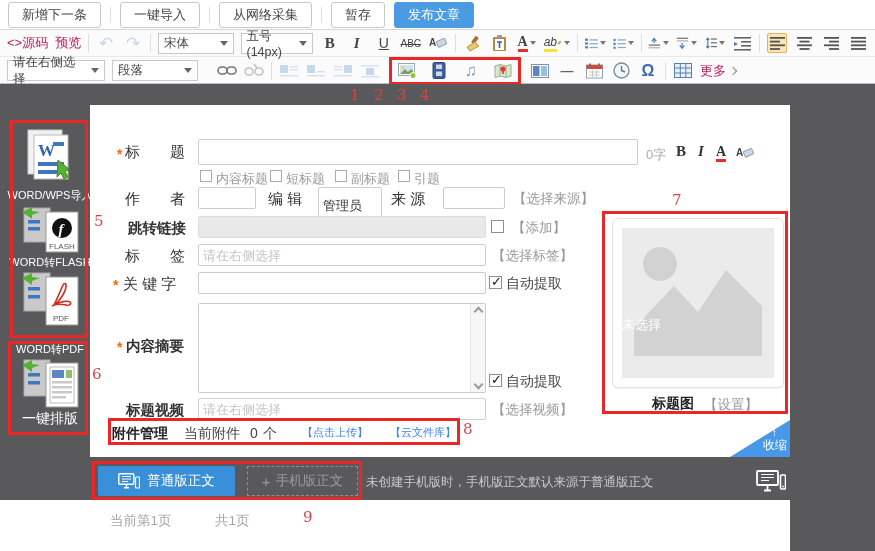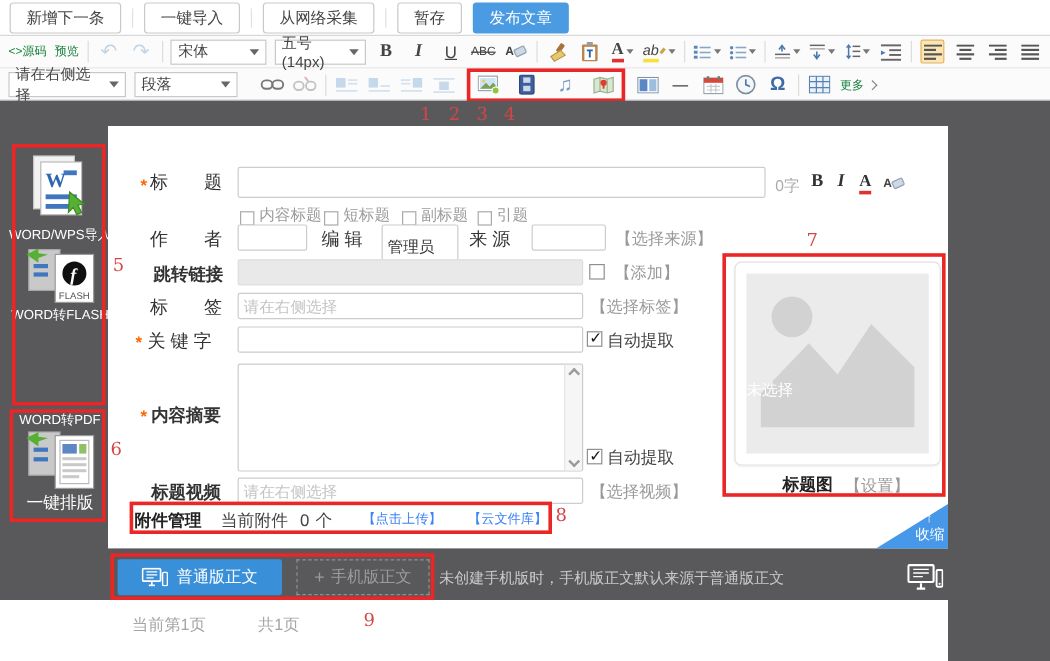--- a/index.html
+++ b/index.html
@@ -8,21 +8,21 @@
 .abs{position:absolute}
 
 .topbar{position:absolute;top:0;left:0;width:875px;height:29px;display:flex;align-items:center;gap:9px;padding:0 8px;background:#fff}
 .btn{border:1px solid #c9c9c9;background:#fff;border-radius:3px;padding:3px 13px;font-size:13px;color:#444;cursor:pointer;font-family:inherit}
 .btn.primary{background:#4a9be2;border-color:#4a9be2;color:#fff}
 .tbsep{width:1px;height:16px;background:#e0e0e0}
 
 .toolbar{position:absolute;top:29px;left:0;width:875px;height:55px;background:#fbfbfb;border-top:1px solid #d8d8d8;border-bottom:1px solid #bfbfbf}
 .trow{display:flex;align-items:center;height:27px;padding:0 7px;gap:7px}
 .trow.r1{border-bottom:1px solid #e8e8e8}
-.txtbtn{font-size:10px;color:#15803d;cursor:pointer;white-space:nowrap}
+.txtbtn{font-size:13px;color:#be185d;cursor:pointer;white-space:nowrap}
 .ticon{min-width:20px;height:20px;display:flex;align-items:center;justify-content:center;font-size:13px;color:#444;cursor:pointer;position:relative}
 .vsep{width:1px;height:18px;background:#ddd}
 .tsel{display:flex;align-items:center;justify-content:space-between;border:1px solid #c8c8c8;background:#fff;height:21px;padding:0 5px;font-size:12.5px;color:#444;cursor:pointer}
 .caret{width:0;height:0;border-left:4px solid transparent;border-right:4px solid transparent;border-top:5px solid #666;margin-left:6px;flex:none}
 .dcaret{width:0;height:0;border-left:3px solid transparent;border-right:3px solid transparent;border-top:4px solid #777;margin-left:2px}
 .grayed{opacity:.42}
 .pale{opacity:.65}
 .bold-g{font-family:"Liberation Serif",serif;font-weight:bold;font-size:15px}
 .ital-g{font-family:"Liberation Serif",serif;font-style:italic;font-weight:bold;font-size:15px}
 .und-g{text-decoration:underline;font-size:14px}
@@ -41,21 +41,21 @@
 .flabel{position:absolute;font-size:15px;color:#333}
 .blabel{position:absolute;font-size:14px;color:#222;font-weight:bold}
 .req{position:absolute;color:#f60;font-size:14px;font-weight:bold}
 .inp{position:absolute;border:1px solid #ccc;background:#fff;font-size:13px;padding:0 4px;border-radius:2px;color:#333;font-family:inherit}
 .inp::placeholder{color:#c4c4c4}
 .inp:disabled{background:#e9e9e9;border-color:#ddd}
 .glink{position:absolute;color:#999;font-size:13.5px;cursor:pointer;white-space:nowrap}
 .olink{position:absolute;color:#3b82f6;font-size:11px;font-weight:normal;cursor:pointer;white-space:nowrap}
 .cb{position:absolute;width:13px;height:13px;border:1px solid #8f8f8f;background:#fff}
 .cb.checked::after{content:"✓";position:absolute;left:1px;top:-3px;font-size:13px;font-weight:bold;color:#111}
-.chk-item{position:absolute;display:flex;align-items:flex-end;gap:4px;font-size:13px;color:#9a9a9a;cursor:pointer}
+.chk-item{position:absolute;display:flex;align-items:flex-start;gap:4px;font-size:13px;color:#9a9a9a;cursor:pointer}
 .cbx{width:12px;height:12px;border:1px solid #aaa;background:#fff;flex:none}
 .ftext{position:absolute;font-size:14px;color:#444}
 
 .sblabel{position:absolute;color:#fff;font-size:11px;text-align:center;white-space:nowrap;z-index:2}
 .sbicon{position:absolute;z-index:2;cursor:pointer}
 
 .ta-scroll{position:absolute;width:15px;background:#f6f6f6;border-left:1px solid #e5e5e5;display:flex;flex-direction:column;justify-content:space-between;align-items:center;padding:4px 0}
 .chev-up{width:7px;height:7px;border-left:2px solid #9a9a9a;border-top:2px solid #9a9a9a;transform:rotate(45deg)}
 .chev-dn{width:7px;height:7px;border-right:2px solid #9a9a9a;border-bottom:2px solid #9a9a9a;transform:rotate(45deg)}
 
@@ -382,20 +382,31 @@
           <rect x="8" y="21" width="12" height="3.5" fill="#3f76c0"></rect>
           <path d="M2 6l10-5v4l8 1-8 3v4z" fill="#56b033"></path>
           <rect x="26" y="6" width="32" height="40" fill="#fff" stroke="#9a9a9a"></rect>
           <circle cx="42" cy="22" r="10" fill="#101010"></circle>
           <text x="38.5" y="28" font-size="15" font-style="italic" font-weight="bold" fill="#fff" font-family="Liberation Serif,serif">f</text>
           <text x="29" y="43" font-size="8" fill="#555" font-family="Liberation Sans,sans-serif">FLASH</text>
         </svg>
     </span>
     <span class="sblabel" style="left:6px;top:171px;width:88px">WORD转FLASH</span>
 
+    <span class="sbicon" style="left:20px;top:187px">
+      <svg width="62" height="58" viewBox="0 0 62 58">
+          <rect x="4" y="2" width="26" height="38" fill="#c9c9c9" stroke="#a8a8a8"></rect>
+          <rect x="8" y="16" width="12" height="3.5" fill="#3f76c0"></rect>
+          <rect x="8" y="24" width="12" height="3.5" fill="#3f76c0"></rect>
+          <path d="M2 7l10-5v4l8 1-8 3v4z" fill="#56b033"></path>
+          <rect x="26" y="6" width="32" height="48" fill="#fff" stroke="#9a9a9a"></rect>
+          <path d="M34 34c4-8 8-18 9-20 1-2 3-2 3 0 .5 6-6 16-12 20-2 1.5-2 .5 0 0 5-3 14-5 16-3s-1 4-4 3c-4-1-10-1-12 0z" fill="none" stroke="#d42b1e" stroke-width="1.6"></path>
+          <text x="33" y="50" font-size="8" fill="#555" font-family="Liberation Sans,sans-serif">PDF</text>
+        </svg>
+    </span>
     <span class="sblabel" style="left:6px;top:258px;width:88px">WORD转PDF</span>
 
     <span class="sbicon" style="left:20px;top:274px">
       <svg width="62" height="52" viewBox="0 0 62 52">
           <rect x="4" y="2" width="26" height="36" fill="#c9c9c9" stroke="#a8a8a8"></rect>
           <rect x="8" y="15" width="12" height="3.5" fill="#3f76c0"></rect>
           <rect x="8" y="23" width="12" height="3.5" fill="#3f76c0"></rect>
           <path d="M2 7l10-5v4l8 1-8 3v4z" fill="#56b033"></path>
           <rect x="26" y="5" width="32" height="44" fill="#fff" stroke="#9a9a9a"></rect>
           <rect x="30" y="9" width="24" height="36" fill="none" stroke="#bbb"></rect>

